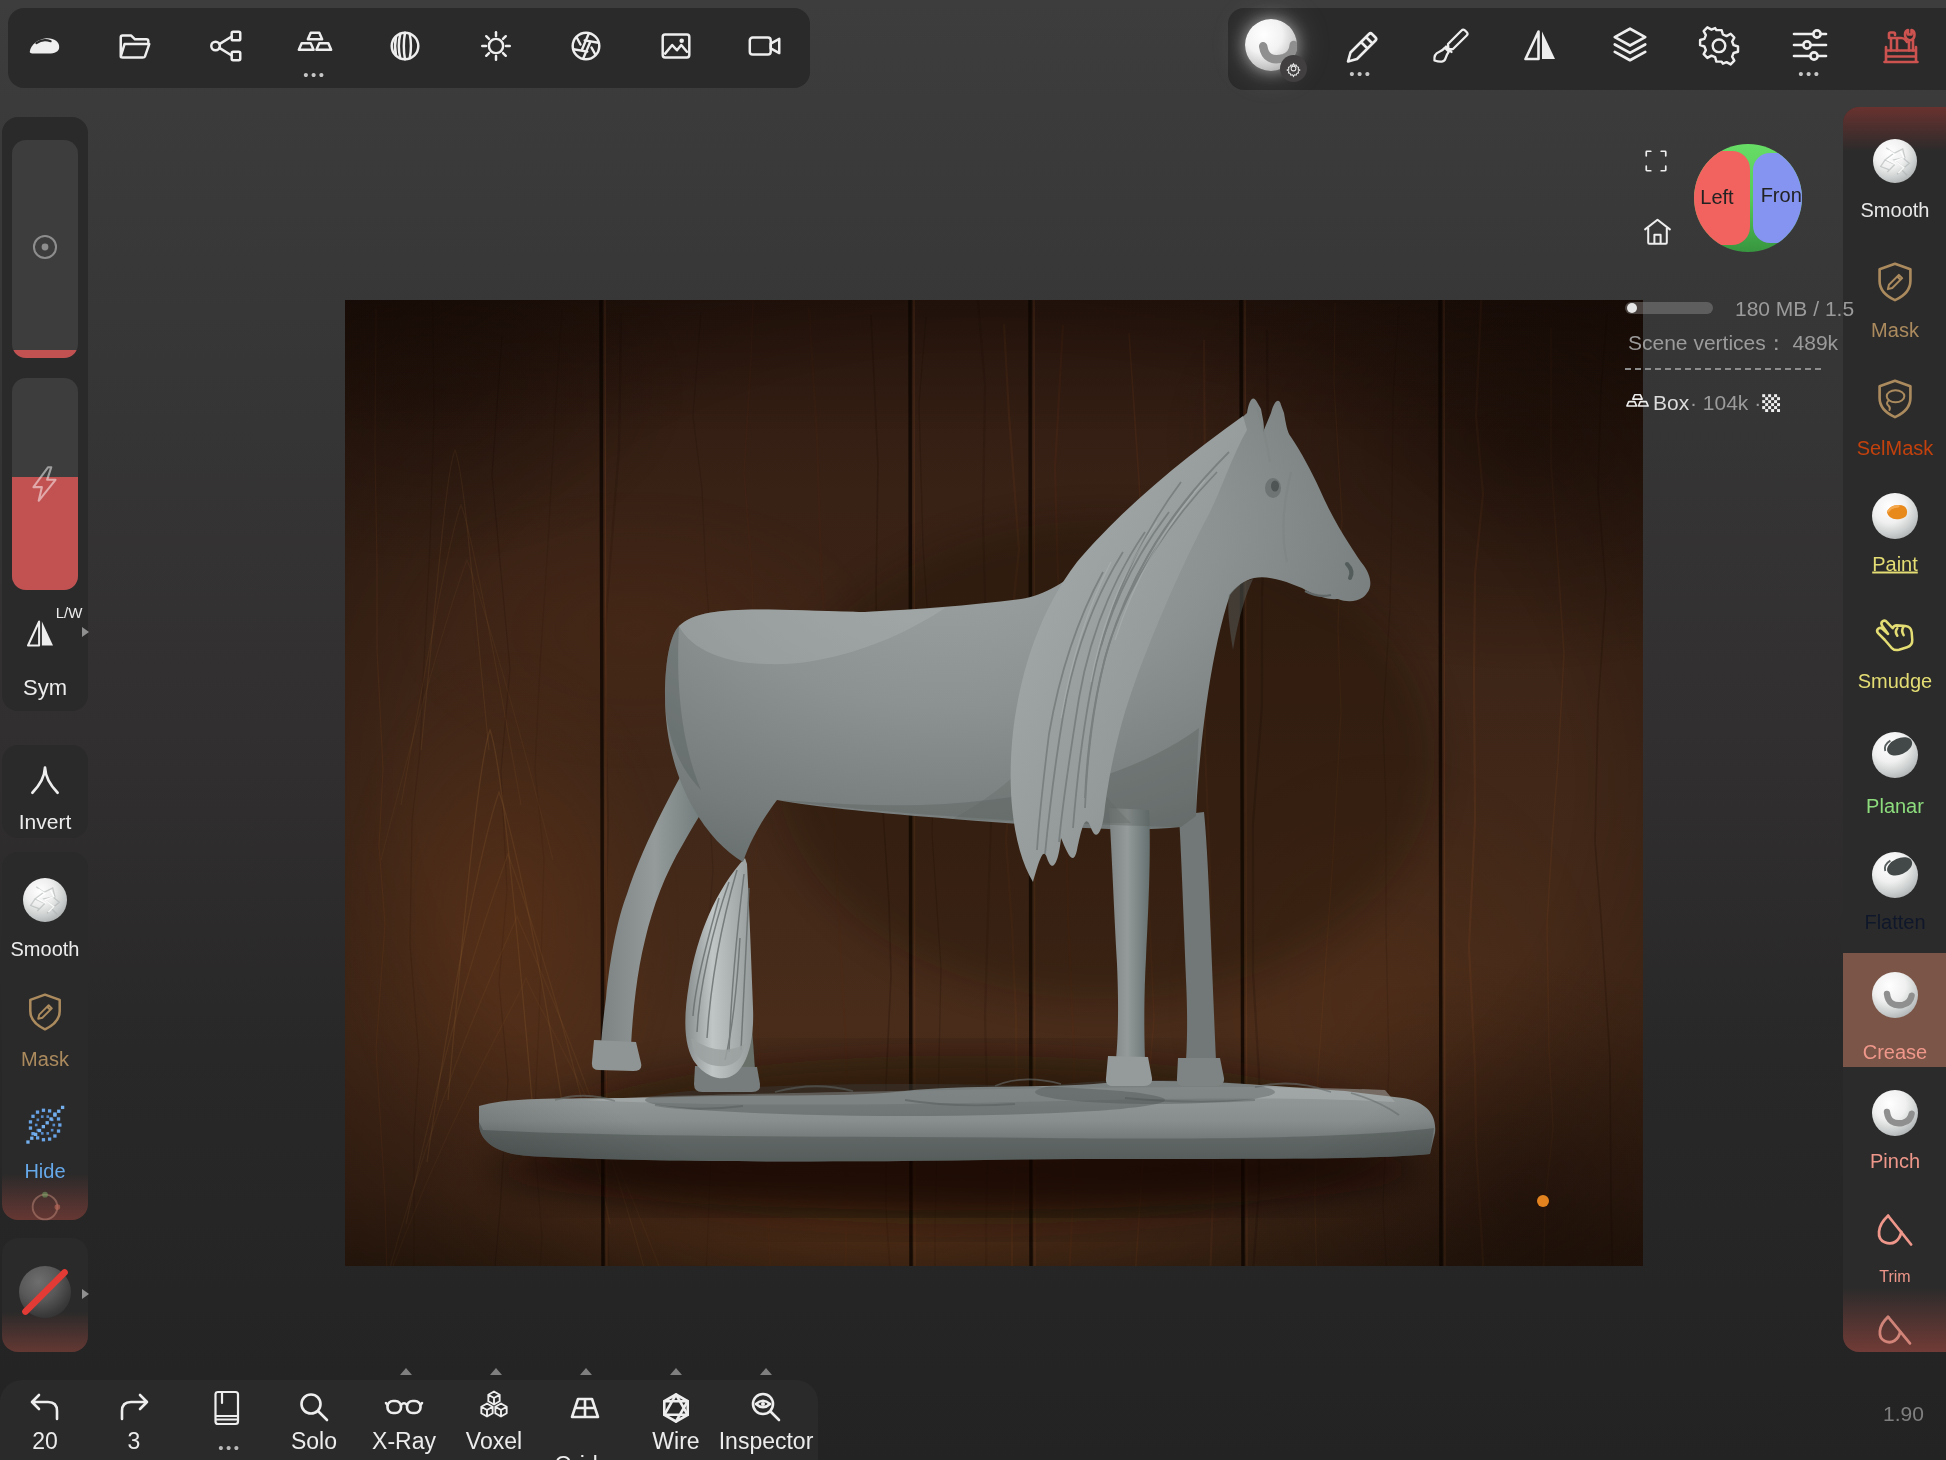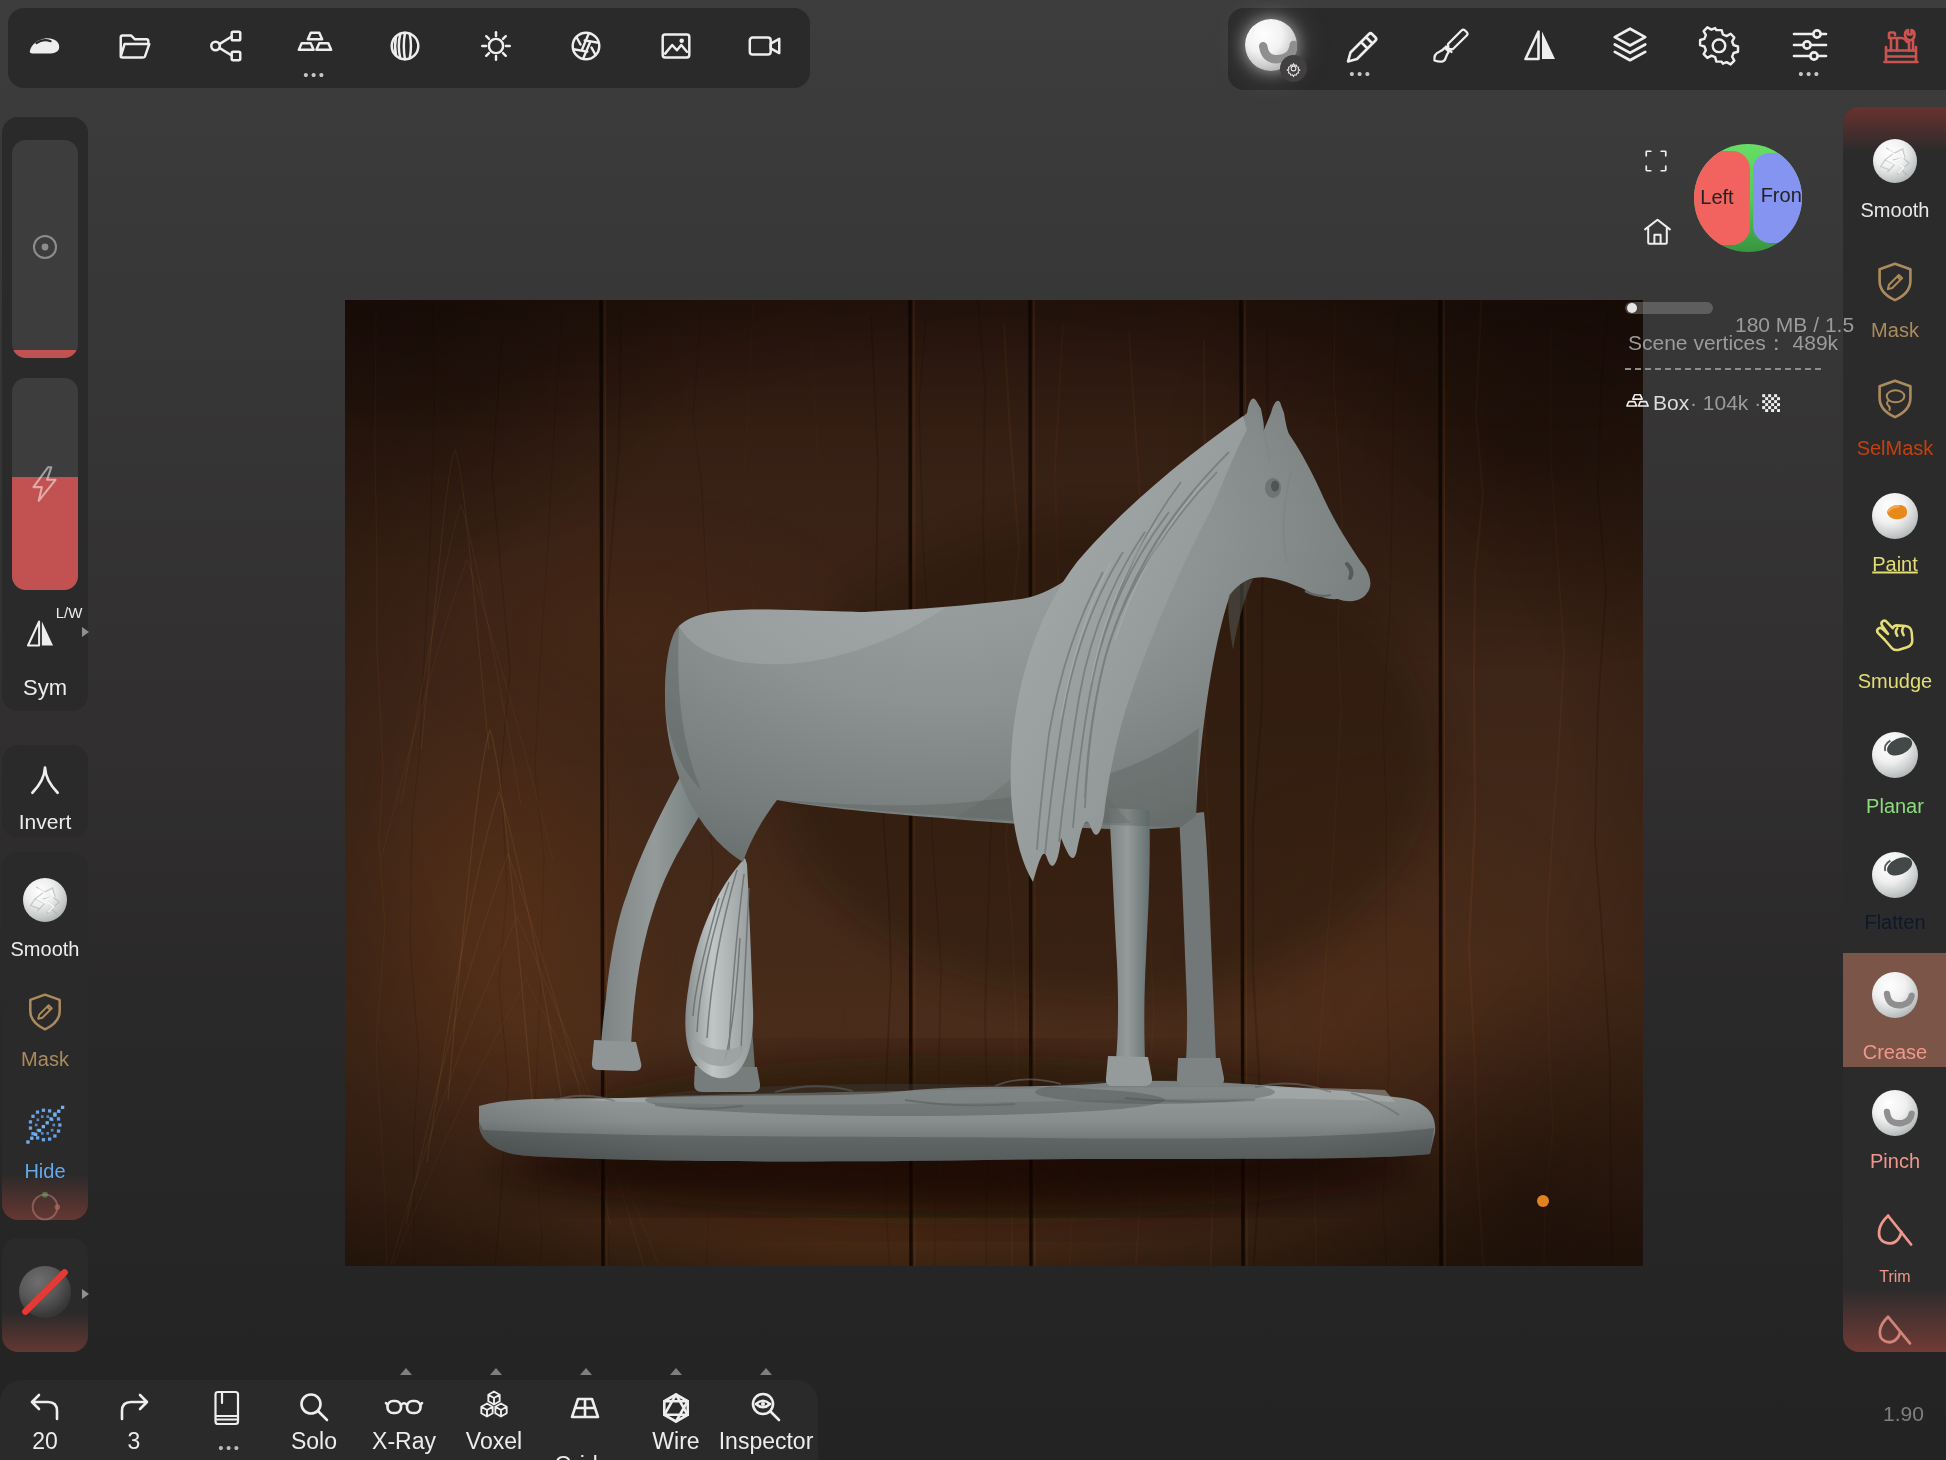--- a/index.html
+++ b/index.html
@@ -579,21 +579,21 @@
 <rect x="59" y="9" width="64" height="90" rx="17" fill="#8494f0"></rect>
 <text x="23" y="60" font-family="Liberation Sans,sans-serif" font-size="20" fill="#222222" text-anchor="middle">Left</text>
 <text x="90" y="58" font-family="Liberation Sans,sans-serif" font-size="20" fill="#222222" text-anchor="middle">Front</text>
 </g>
 </svg>
     <svg class="abs" style="left:1641.5px;top:216.5px" width="31" height="31" viewBox="0 0 40 40">
       <path d="M4,16 L20,3.5 36,16 M8,13 V33 q0,1.5 1.5,1.5 h21 q1.5,0 1.5,-1.5 V13 M16,34.5 V23 h8 v11.5" stroke="#eeeeee" stroke-width="2.6" fill="none" stroke-linejoin="round" stroke-linecap="round"></path>
     </svg>
     <div class="abs" style="left:1625px;top:302px;width:88px;height:12px;border-radius:6px;background:rgba(170,170,170,0.35);"></div>
     <div class="abs" style="left:1627px;top:303px;width:10px;height:10px;border-radius:50%;background:#e6e6e6;"></div>
-    <div class="abs" style="left:1735px;top:297px;font-size:21px;color:#9b9b9b;white-space:nowrap;margin-top:16px;">180 MB / 1.5</div>
+    <div class="abs" style="left:1735px;top:297px;font-size:21px;color:#9b9b9b;white-space:nowrap;">180 MB / 1.5</div>
     <div class="abs" style="left:1628px;top:329px;font-size:21px;color:#9b9b9b;white-space:nowrap;">Scene vertices： 489k</div>
     <div class="abs" style="left:1625px;top:368px;width:196px;border-top:2px dashed #8d8d8d;"></div>
     <svg class="abs" style="left:1624.5px;top:390.5px" width="25" height="25" viewBox="0 0 40 40">
       <path d="M15.5,6 h9 l3,7 h-15 Z M6,17 h9.5 l3,7 H3 Z M24.5,17 H34 l3,7 H21.5 Z" stroke="#eeeeee" stroke-width="2.6" fill="none" stroke-linejoin="round"></path>
     </svg>
     <div class="abs" style="left:1653px;top:391px;font-size:21px;color:#dcdcdc;white-space:nowrap;">Box</div>
     <div class="abs" style="left:1690px;top:391px;font-size:21px;color:#9b9b9b;white-space:nowrap;">· 104k ·</div>
     <svg class="abs" style="left:1760.0px;top:392.0px" width="22" height="22" viewBox="0 0 40 40">
       <rect x="4" y="4" width="32.4" height="32.4" fill="#3a3939"></rect>
       <rect x="4.0" y="4.0" width="5.4" height="5.4" fill="#eeeeee"></rect>

